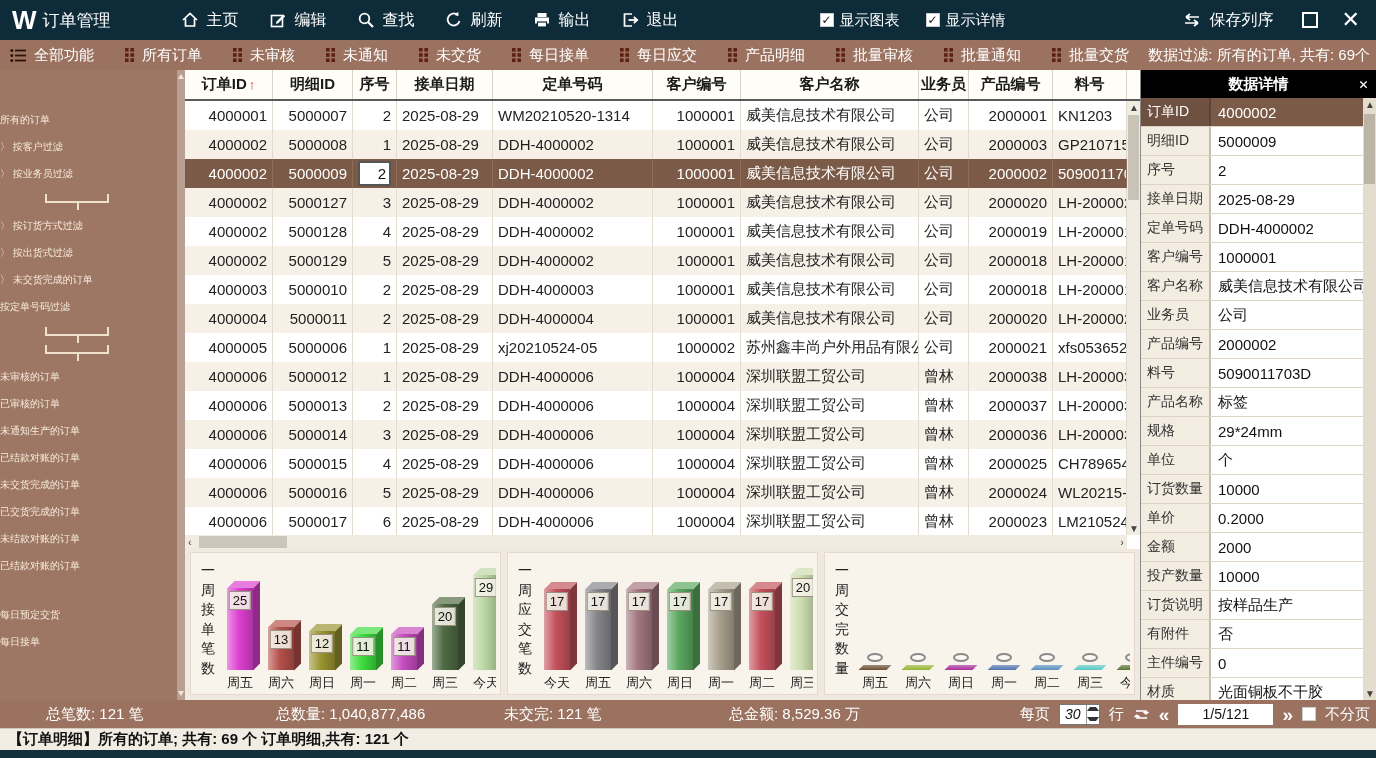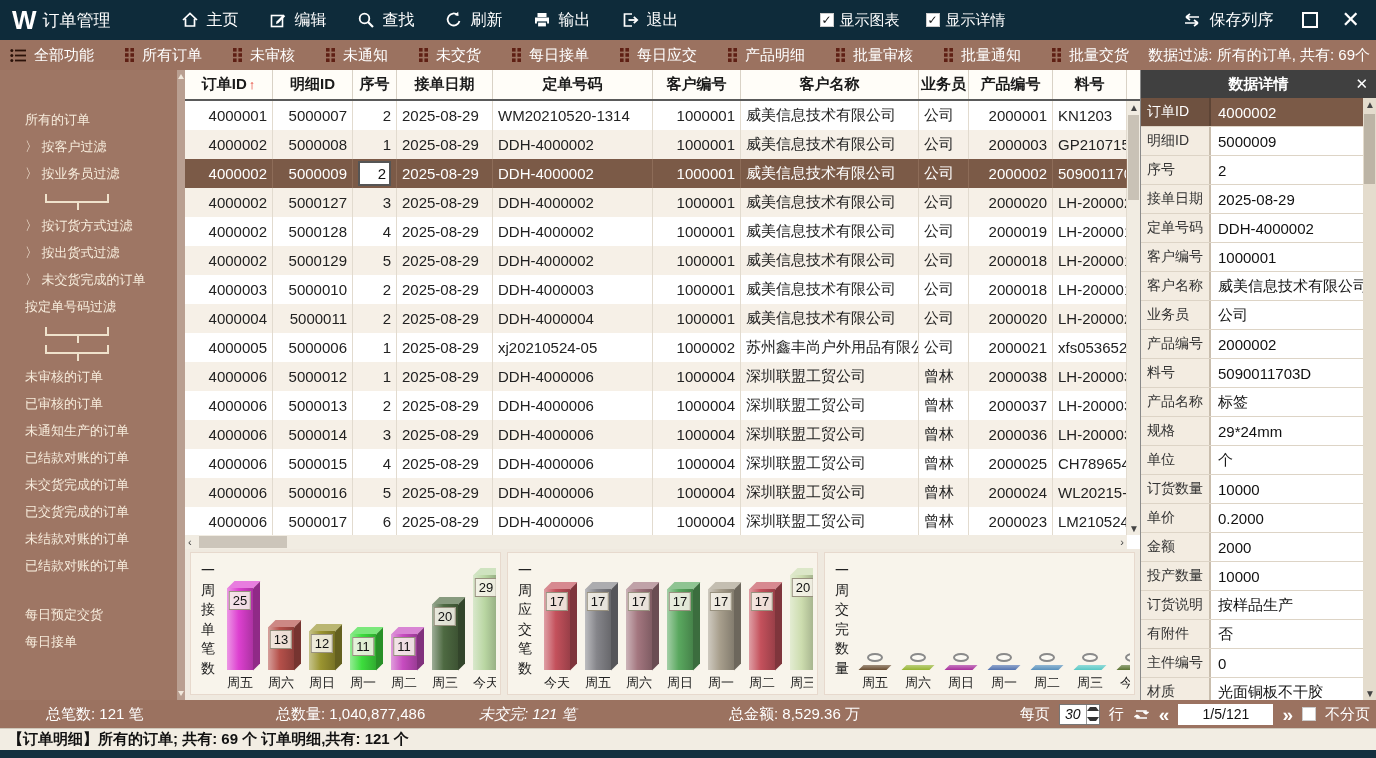--- a/index.html
+++ b/index.html
@@ -24,21 +24,21 @@
   
   .tabsbar { position:absolute; left:0; top:40px; width:1376px; height:30px; background:#9b7260;
     color:#fff; display:flex; align-items:center; padding:0 10px; overflow:hidden; }
   .tab { display:flex; align-items:center; gap:8px; font-size:15px; margin-right:31px; white-space:nowrap; }
   .filter-info { position:absolute; right:6px; top:0; height:30px; line-height:30px;
     font-size:15px; color:#fff; background:#9b7260; padding-left:6px; }
 
   
   .sidebar { position:absolute; left:0; top:70px; width:185px; height:630px; background:#9e7664;
     color:#f7ecdc; padding-top:36px; overflow:hidden; }
-  .side-item { font-size:13px; line-height:27px; padding-left:25px; white-space:nowrap; cursor:default; }
+  .side-item { font-size:10px; line-height:27px; white-space:nowrap; cursor:default; }
   .side-gap { height:22px; }
   .bracket { height:9px; width:64px; margin:7px 0 9px 45px; border-left:2px solid #efe2cc;
     border-right:2px solid #efe2cc; border-bottom:2px solid #efe2cc; position:relative; }
   .bracket:after { content:""; position:absolute; left:50%; bottom:-9px; height:9px; border-left:2px solid #efe2cc; }
   .side-scroll { position:absolute; right:0; top:0; width:8px; height:630px; background:#b99f91; }
   .arr-up, .arr-dn { position:absolute; left:1px; width:0; height:0;
     border-left:3px solid transparent; border-right:3px solid transparent; }
   .arr-up { top:4px; border-bottom:5px solid #f0e8dc; }
   .arr-dn { bottom:4px; border-top:5px solid #f0e8dc; }
 
@@ -82,22 +82,22 @@
     background:rgba(246,243,233,.88); border:1px solid #98917f; font-size:13px; color:#111;
     padding:0 3px; line-height:17px; z-index:3; }
   .bar-flat { width:28px; height:5px; transform:skewX(-45deg); }
   .bar-oval { width:16px; height:9px; border:2px solid #8a8a8a; border-radius:50%;
     background:#fbf9f3; margin-bottom:3px; }
   .day-label { font-size:13px; color:#222; margin-top:4px; white-space:nowrap; }
 
   
   .detail { position:absolute; left:1140px; top:70px; width:236px; height:630px;
     background:#f3ece1; border-left:1px solid #8a8a8a; overflow:hidden; }
-  .detail-head { height:28px; background:#404040; color:#fff; display:flex; align-items:center;
-    font-size:15px; font-weight:700; position:relative; justify-content:center; }
+  .detail-head { height:28px; background:#000000; color:#fff; display:flex; align-items:center;
+    font-size:15px; font-weight:700; position:relative; justify-content:center;font-family:Liberation Mono, monospace; }
   .detail-close { position:absolute; right:8px; font-size:15px; font-weight:bold; }
   .drow { display:flex; height:29px; border-bottom:1px solid #ddd4c6; margin-right:13px; }
   .dlabel { width:70px; background:#f3ece1; font-size:14px; color:#333; display:flex;
     align-items:center; padding-left:6px; border-right:2px solid #c9beae; white-space:nowrap; overflow:hidden; }
   .dvalue { flex:1; background:#fff; font-size:15px; color:#111; display:flex; align-items:center;
     padding-left:7px; white-space:nowrap; overflow:hidden; }
   .drow.sel .dlabel { background:#6e5140; color:#fff; border-right-color:#5d4435; }
   .drow.sel .dvalue { background:#7b5a47; color:#fff; }
   .dscroll { position:absolute; right:0; top:28px; width:13px; height:602px; background:#e4dccd; }
   .dthumb { position:absolute; left:1px; top:16px; width:11px; height:70px; background:#bcb4a5; }
@@ -861,21 +861,21 @@
     <div class="dscroll">
       <div class="varr" style="top:1px;">▲</div>
       <div class="dthumb"></div>
       <div class="varr" style="bottom:1px;">▼</div>
     </div>
   </div>
 
   <div class="statusbar">
     <span class="sb-item" style="left:10px;">总笔数: 121 笔</span>
     <span class="sb-item" style="left:240px;">总数量: 1,040,877,486</span>
-    <span class="sb-item" style="left:443px;font-style:italic;">未交完: 121 笔</span>
+    <span class="sb-item" style="left:468px;">未交完: 121 笔</span>
     <span class="sb-item" style="left:693px;">总金额: 8,529.36 万</span>
     <div class="pager">
       <span>每页</span>
       <div class="spin-box">
         <div class="spin-val">30</div>
         <div class="spin-btns">
           <div>
               <div class="tri-up"></div>
             </div>
           <div>

